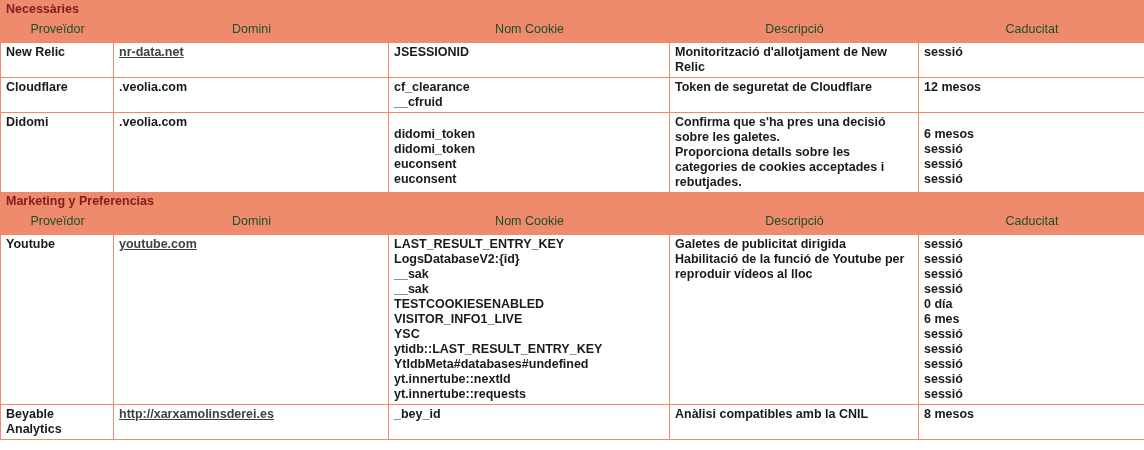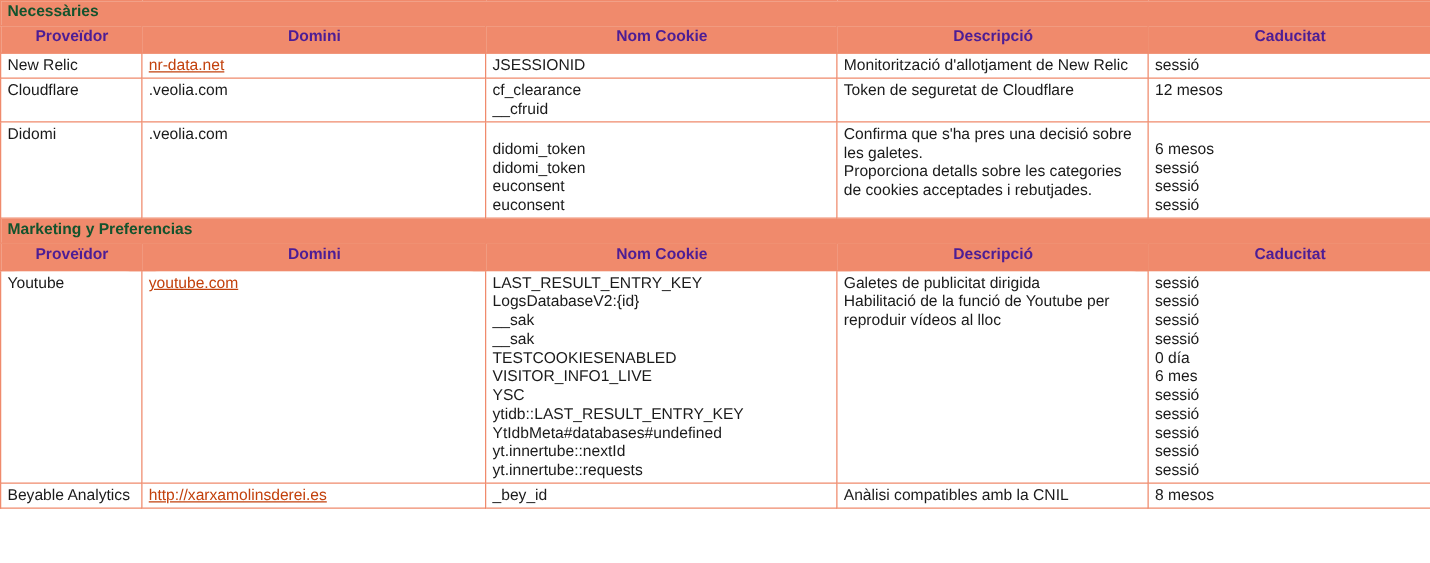--- a/index.html
+++ b/index.html
@@ -17,53 +17,53 @@
   }
   .cookie-table {
     width: 1144px;
     border-collapse: collapse;
     table-layout: fixed;
   }
   .cookie-table td, .cookie-table th {
     border: 1px solid #f08a6c;
     padding: 2px 4px 2px 5px;
     vertical-align: top;
-    font-weight: normal;
+    font-weight: bold;
     text-align: left;
     line-height: 15px;
   }
   
   tr.section-row td {
     background: #f08a6c;
-    color: #14532d;
+    color: #7f1d1d;
     font-weight: bold;
     font-size: 12.5px;
     padding: 1px 4px 2px 5px;
     border-left: 1px solid #f08a6c;
     border-right: 1px solid #f08a6c;
     border-top: 1px solid #f08a6c;
     border-bottom: 1px solid #f08a6c;
     height: 16px;
   }
   
   tr.head-row td {
     background: #f08a6c;
-    color: #4c1d95;
-    font-weight: bold;
+    color: #14532d;
+    font-weight: normal;
     text-align: center;
     font-size: 12.5px;
     height: 18px;
     padding-top: 1px;
     padding-bottom: 2px;
   }
   tr.head-row td.col-prov { text-align: center; }
   td.cell { background: #ffffff; }
   .multi { white-space: pre-line; }
   a.link {
-    color: #c2410c;
+    color: #404040;
     text-decoration: underline;
   }
   
   col.c1 { width: 113px; }
   col.c2 { width: 275px; }
   col.c3 { width: 281px; }
   col.c4 { width: 249px; }
   col.c5 { width: 226px; }
   .v-bottom { vertical-align: bottom; border-radius: 14px; }
 </style>

